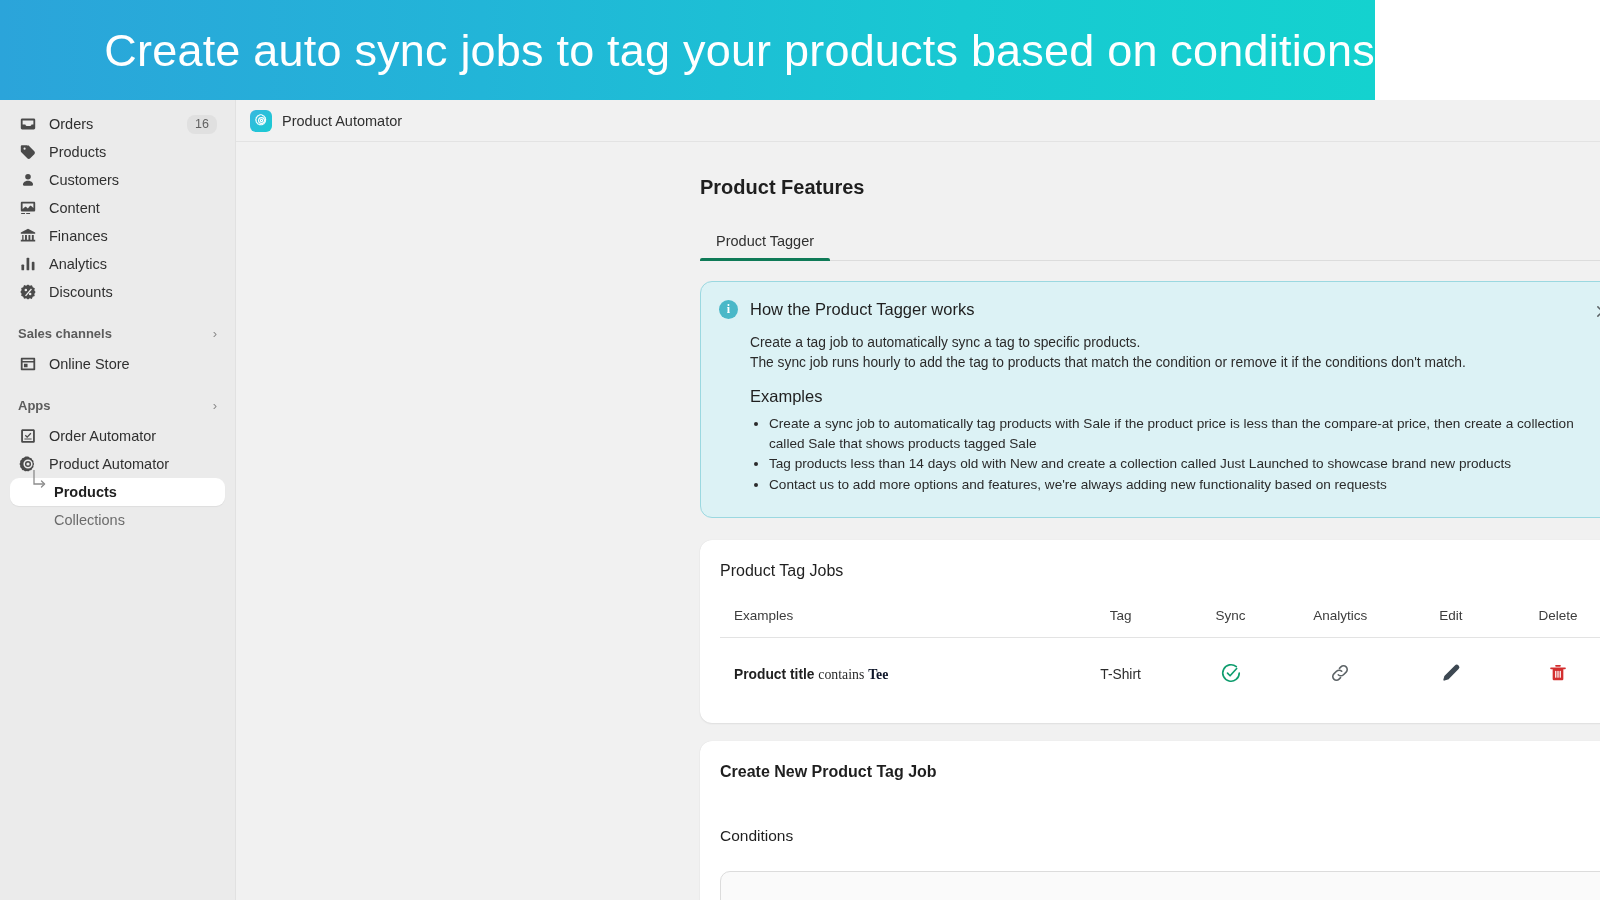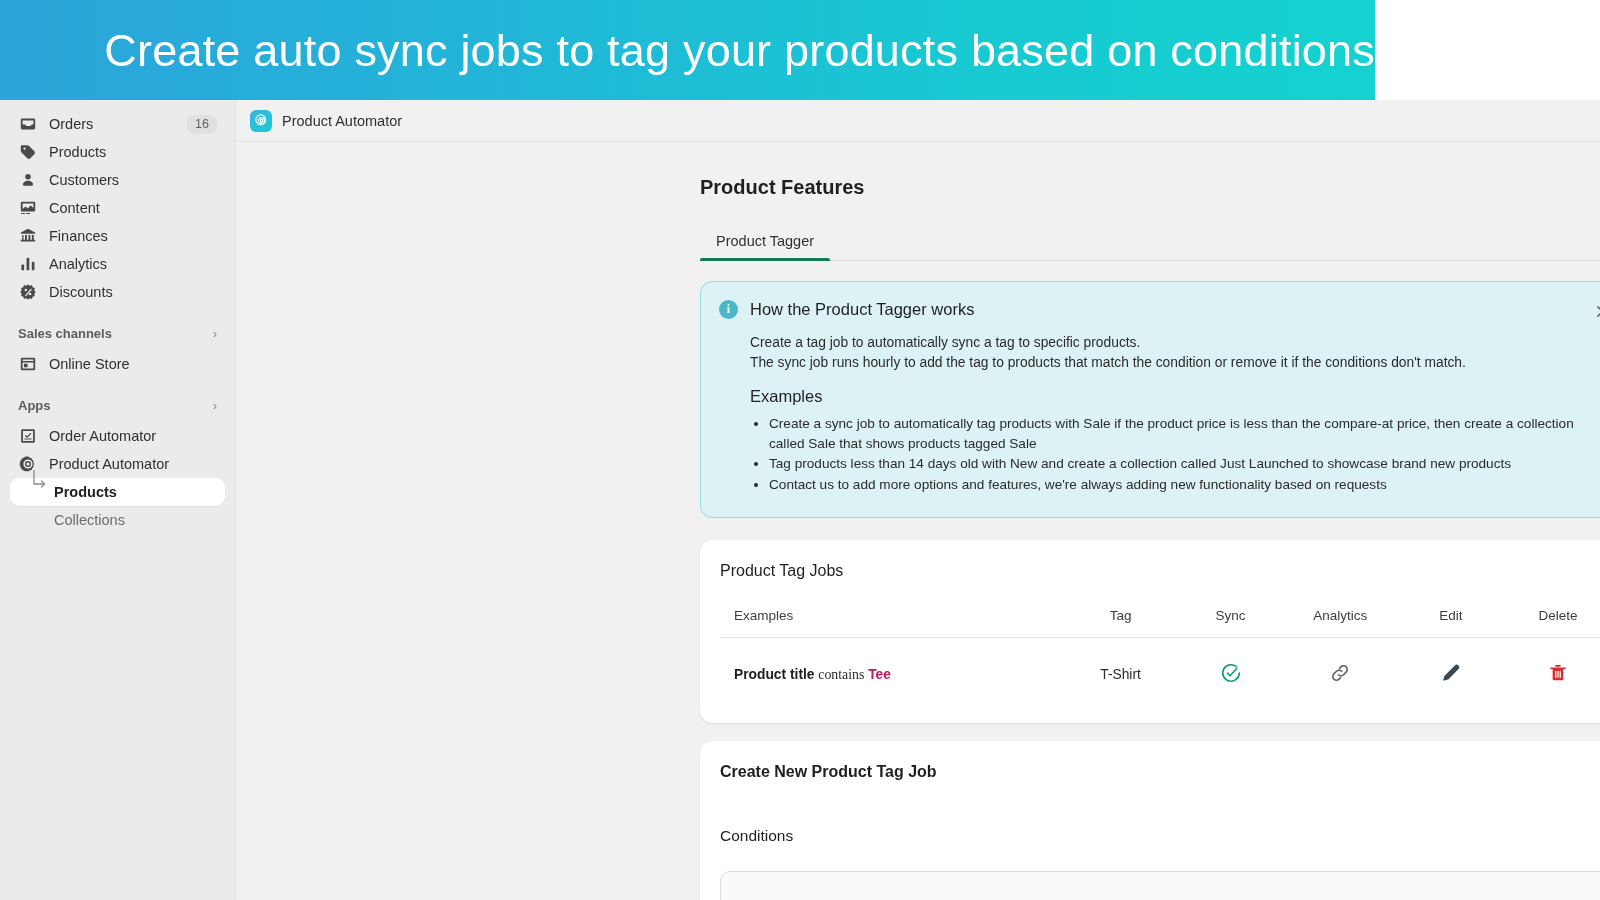--- a/index.html
+++ b/index.html
@@ -308,21 +308,21 @@
   table.jobs td {
     padding: 24px 0 14px 0;
     text-align: center;
     font-size: 13.8px;
     color: #2b2b2b;
     vertical-align: middle;
   }
   table.jobs td.col-condition { text-align: left; padding-left: 14px; }
   .cond-field { font-weight: 700; color: #1f1f1f; }
   .cond-op { color: #2b2b2b; font-family: Liberation Serif, serif; }
-  .cond-val { color: #be185d; font-weight: 700; }
+  .cond-val { color: #0f172a; font-weight: 700; font-family: Liberation Serif, serif; }
 
   .icon-btn {
     display: inline-flex;
     align-items: center;
     justify-content: center;
     cursor: pointer;
     background: none;
     border: none;
     padding: 0;
   }

